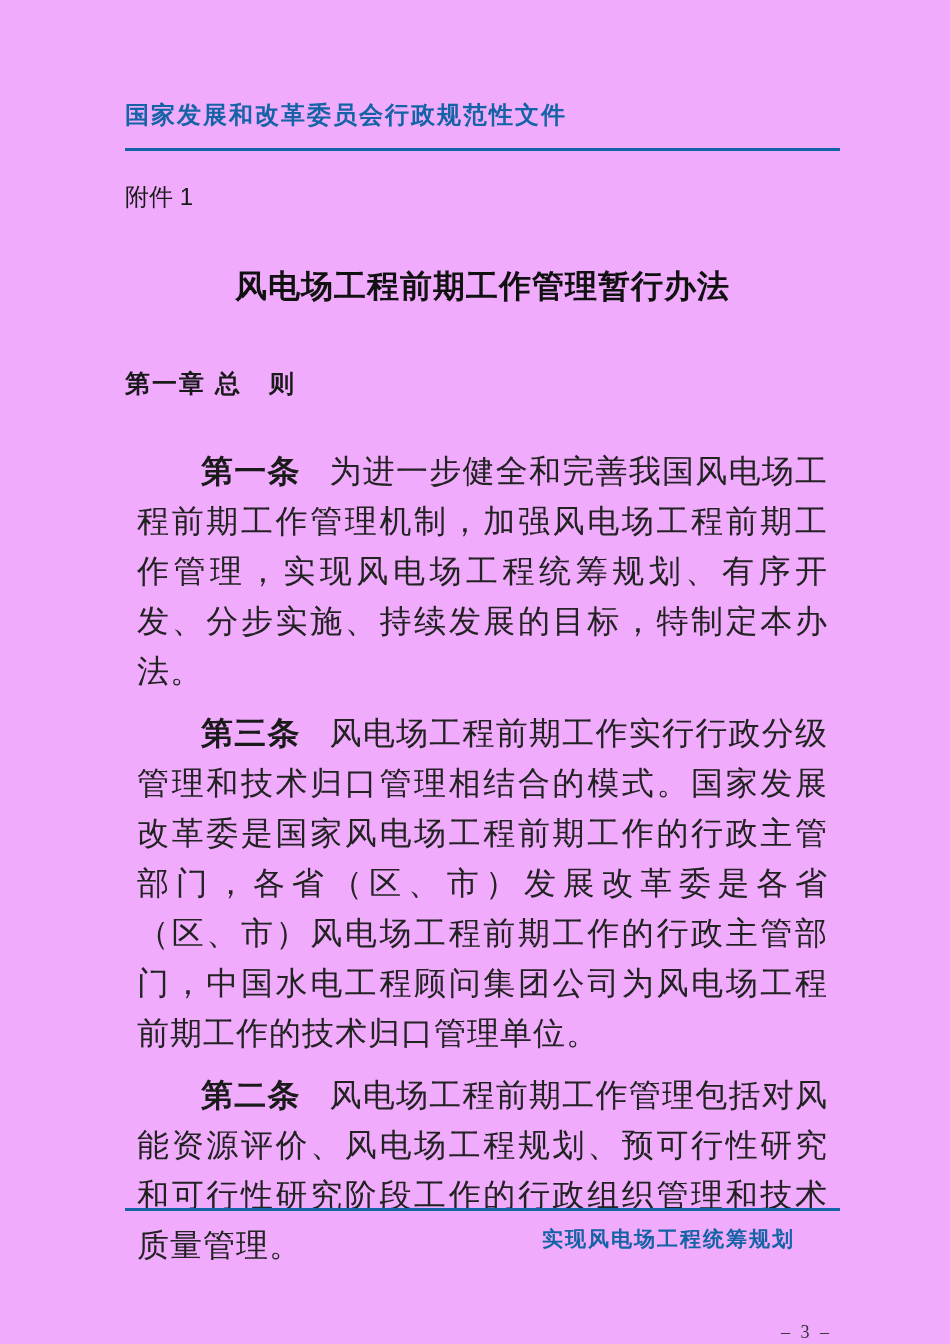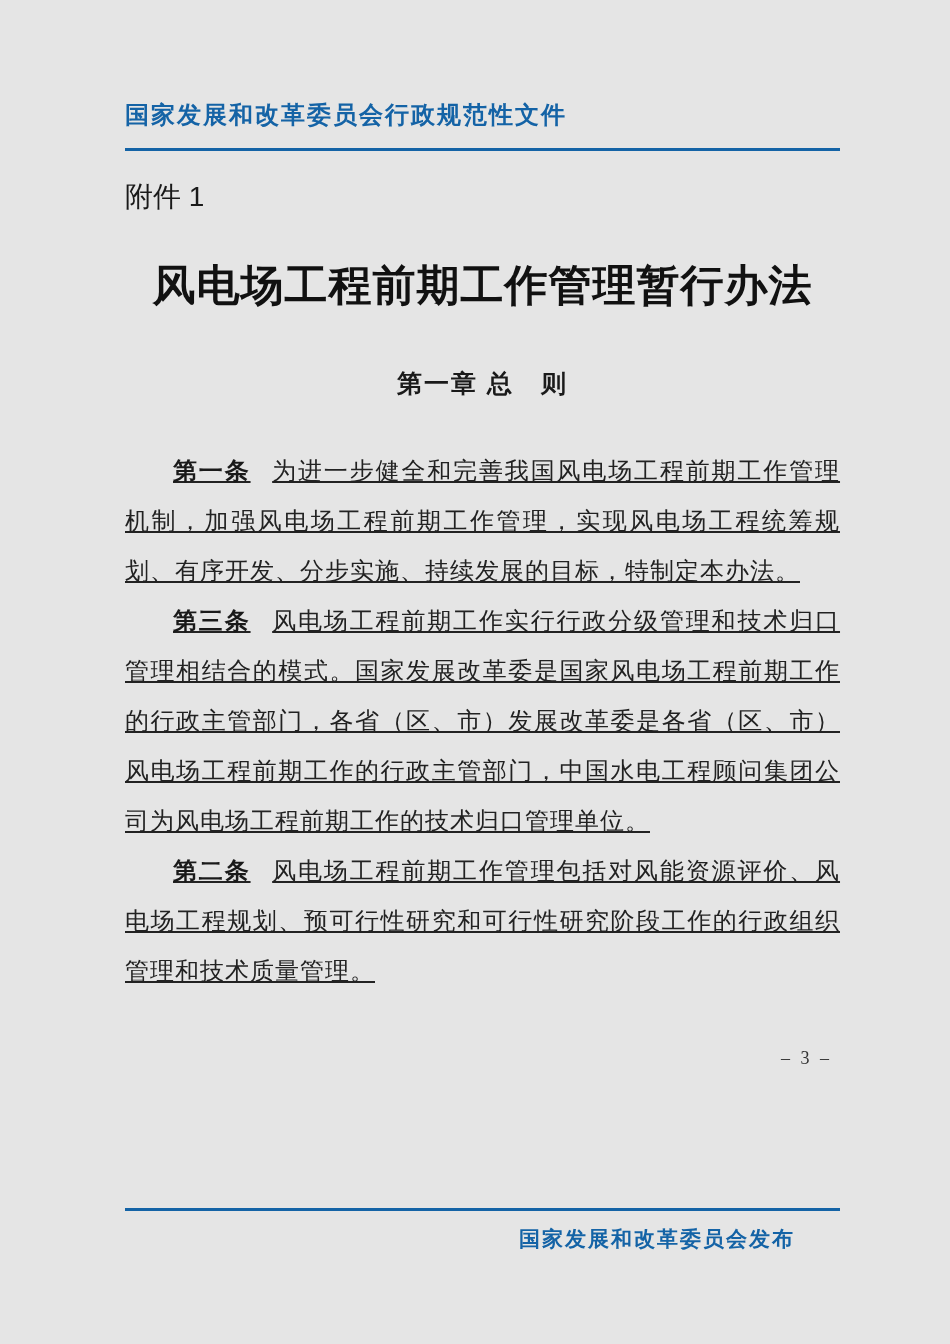--- a/index.html
+++ b/index.html
@@ -5,21 +5,21 @@
   html, body {
     margin: 0;
     padding: 0;
     background: #ffffff;
   }
   .page {
     position: relative;
     width: 950px;
     height: 1344px;
     margin: 0 auto;
-    background: #e5e5e5;
+    background: #f0abfc;
     box-sizing: border-box;
     padding: 100px 110px 0 125px;
     overflow: hidden;
     font-family: "Liberation Serif", "DejaVu Serif", serif;
     color: #222222;
   }
   .header-title {
     font-family: "Liberation Sans", "DejaVu Sans", sans-serif;
     font-weight: 700;
     font-size: 24px;
@@ -28,59 +28,57 @@
     line-height: 30px;
   }
   .header-rule {
     margin-top: 18px;
     height: 3px;
     background: #1463a6;
   }
   .attachment {
     margin-top: 30px;
     font-family: "Liberation Sans", "DejaVu Sans", sans-serif;
-    font-size: 28px;
+    font-size: 24px;
     color: #1a1a1a;
     line-height: 32px;
   }
   .doc-title {
     margin: 48px 0 0 0;
     text-align: center;
     font-family: "Liberation Serif", "DejaVu Serif", serif;
     font-weight: 700;
-    font-size: 43px;
+    font-size: 32px;
     letter-spacing: 1px;
     color: #111111;
     line-height: 50px;
   }
   .chapter {
     margin: 55px 0 0 0;
-    text-align: center;
     font-family: "Liberation Sans", "DejaVu Sans", sans-serif;
     font-weight: 700;
     font-size: 25px;
     letter-spacing: 2px;
     color: #1a1a1a;
     line-height: 35px;
   }
   .chapter-2 {
     margin-top: 45px;
   }
   .body-text {
     margin-top: 45px;
   }
   .body-text p {
-    margin: 0;
-    font-size: 24px;
+    margin: 12px;
+    font-size: 32px;
     line-height: 50px;
     letter-spacing: 1px;
     text-align: justify;
     text-indent: 2em;
     color: #222222;
-    text-decoration: underline;
   }
   .article-lead {
     font-family: "Liberation Sans", "DejaVu Sans", sans-serif;
     font-weight: 700;
     margin-right: 0.9em;
     color: #1a1a1a;
   }
   .page-number {
     margin-top: 52px;
     text-align: right;
@@ -136,16 +134,16 @@
     <p>
       <span class="article-lead">第二条</span><span>风电场工程前期工作管理包括对风能资源评价、风电场工程规划、预可行性研究和可行性研究阶段工作的行政组织管理和技术质量管理。</span>
     </p>
   </div>
 
 
   <div class="page-number">– 3 –</div>
 
   <div class="page-footer">
     <div class="footer-rule"></div>
-    <div class="footer-text">国家发展和改革委员会发布</div>
+    <div class="footer-text">实现风电场工程统筹规划</div>
   </div>
 
 </div>
 
 </body></html>

